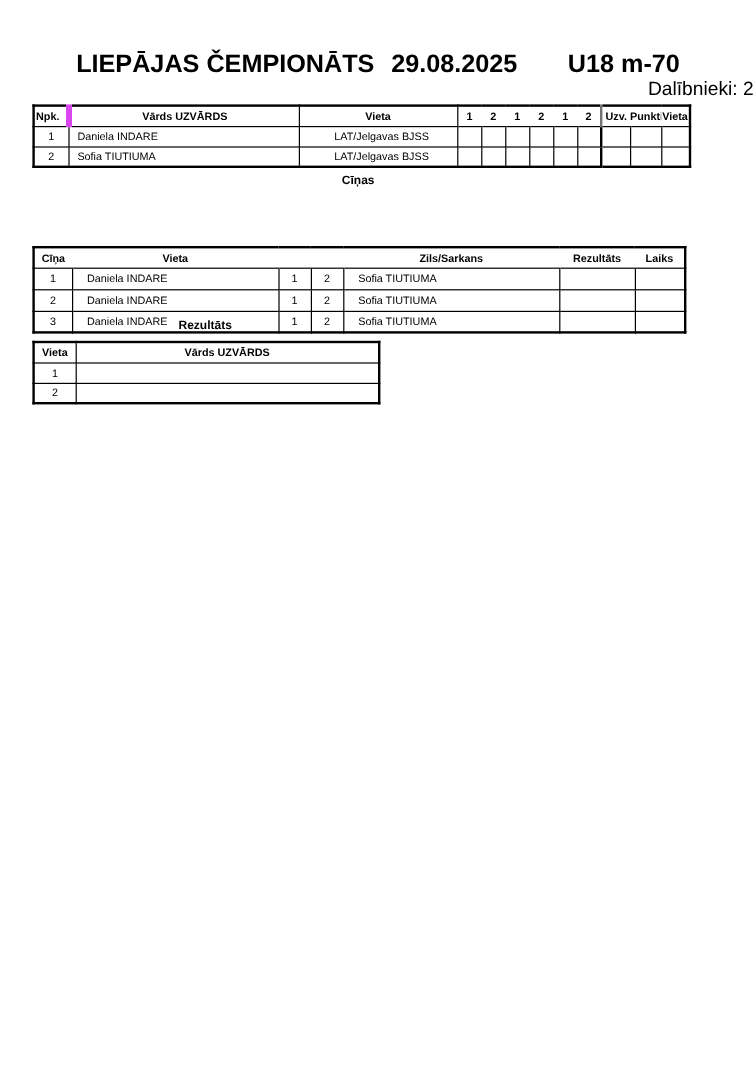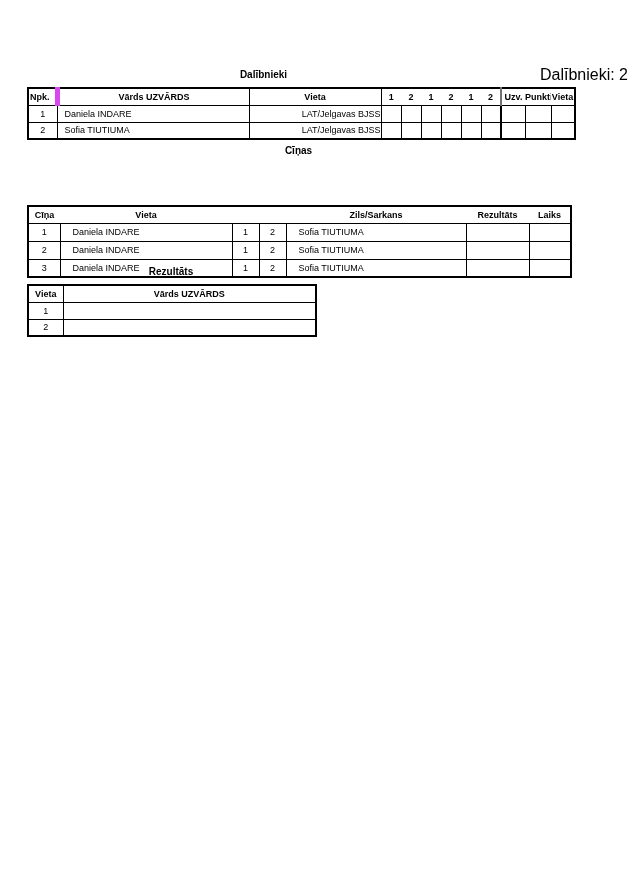--- a/index.html
+++ b/index.html
@@ -76,41 +76,45 @@
   .t-participants th.h-nr    { border-right: 5px solid #d946ef; text-align: left; padding-left: 1px; }
   .t-participants th.h-name  { border-right: 1px solid #000; }
   .t-participants th.h-club  { border-right: 1px solid #000; }
   .t-participants th.h-score { border-left: none; border-right: none; }
   .t-participants th.h-wins  { border-left: 2px solid #737373; border-right: none; }
   .t-participants th.h-pts   { border-left: none; border-right: none; }
   .t-participants th.h-place { border-left: none; }
   .t-participants td.wins-col { border-left: 2px solid #000; }
   .cell-center { text-align: center; }
   .cell-name { text-align: left; padding-left: 7px; }
-  .cell-club { text-align: right; padding-left: 6px; margin-left: 23px; }
+  .cell-club { text-align: center; padding-left: 6px; margin-left: 23px; }
 
   
   .t-fights { left: 27px; top: 177px; width: 543px; margin-top: 28px; }
   .t-fights th { border: none; border-bottom: 1px solid #000; }
   .t-fights td { border: 1px solid #000; height: 18px; }
   .t-fights td.cell-fname { text-align: left; padding-left: 12px; }
 
   
   .t-results { left: 27px; top: 284px; width: 288px; }
   .t-results th { border-bottom: 1px solid #000; }
   .t-results th.h-place { border-right: 1px solid #000; }
   .t-results td { border: 1px solid #000; }
 </style>
 </head>
 <body>
 
 <div class="page">
 
-
-  <div class="caption cap-participants">Dalībnieki</div>
+  <div class="title-row">
+    <span>LIEPĀJAS ČEMPIONĀTS</span>
+    <span class="t-date">29.08.2025</span>
+    <span class="t-cat">U18 m-70</span>
+  </div>
+
   <div class="count-label">Dalībnieki: 2</div>
 
   <table class="t-participants">
     <colgroup>
       <col style="width:29px">
         <col style="width:192px">
         <col style="width:132px">
       <col style="width:20px">
         <col style="width:20px">
         <col style="width:20px">

